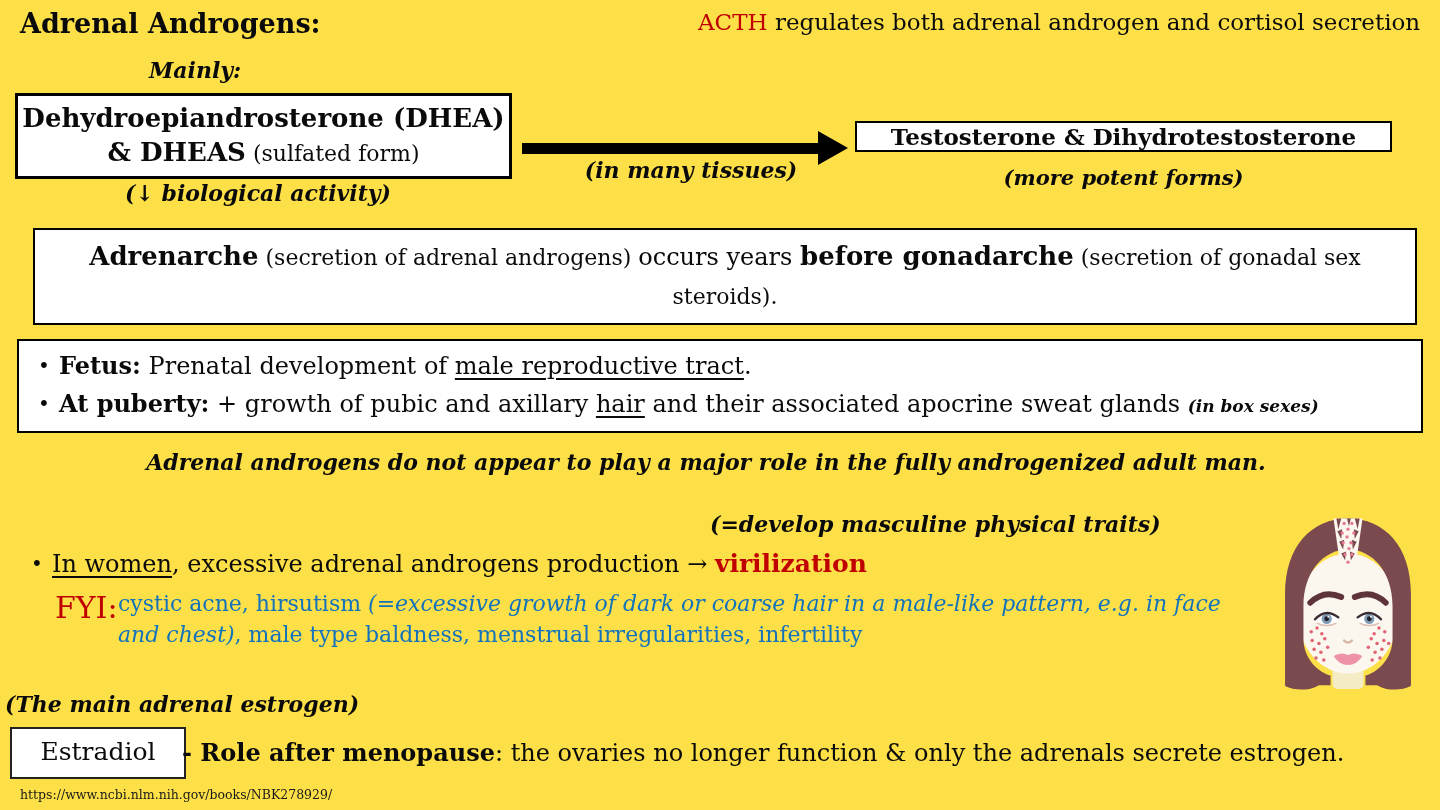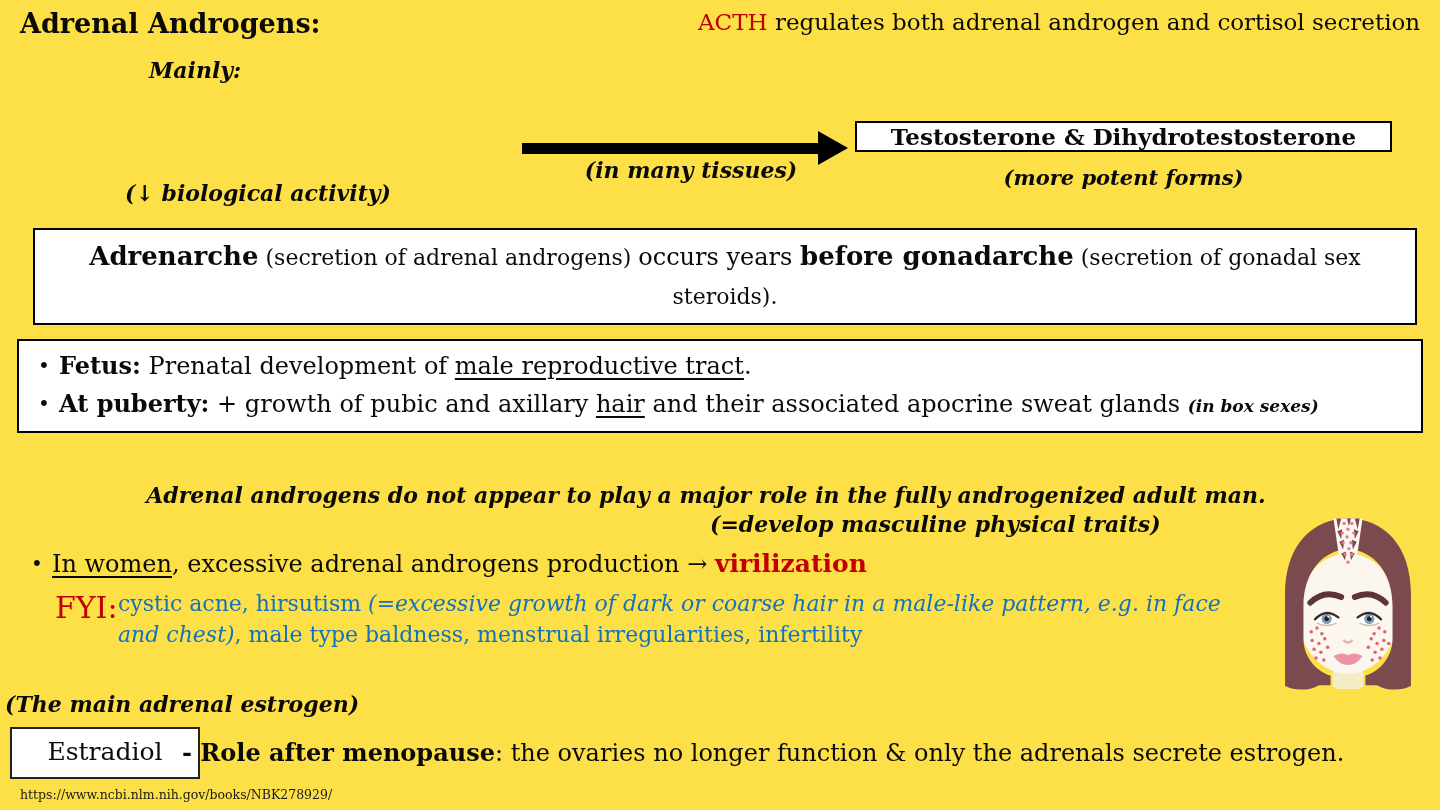--- a/index.html
+++ b/index.html
@@ -36,50 +36,54 @@
   #adrBox     { left:33px;  top:228px; width:1384px; padding:7px 14px; line-height:38px;
                 font-size:24px; text-align:center; white-space:normal; }
   .big   { font-size:26px; font-weight:bold; }
   .small { font-size:22px; }
 
   #fxBox      { left:17px; top:339px; width:1406px; padding:6px 10px; line-height:38px;
                 font-size:24px; text-align:left; white-space:nowrap; }
   .bullet { display:inline-block; width:30px; text-align:center; font-size:20px; vertical-align:1px; }
   #fxBox .tiny { font-size:17px; font-style:italic; font-weight:600; }
 
-  #adultNote  { left:0;     top:449px; width:1412px; text-align:center; font-size:22px;margin-top:33px; }
+  #adultNote  { left:0;     top:449px; width:1412px; text-align:center; font-size:22px; }
   #virDef     { left:710px; top:511px; font-size:22px; }
 
   #womenLine  { left:22px;  top:549px; font-size:24px; }
   #womenLine .term { color:#c00000; font-weight:bold; font-size:25px; }
 
   #fyiLabel   { left:55px;  top:590px; font-size:30px; color:#c00000; }
   #fyiText    { left:118px; top:588px; width:1120px; font-size:22px; line-height:31px;
                 color:#1272bc; white-space:normal; }
 
   #estNote    { left:5px;   top:691px; font-size:22px; }
-  #estBox     { left:10px;  top:727px; width:190px; height:52px; line-height:46px;
+  #estBox     { left:10px;  top:727px; width:176px; height:52px; line-height:46px;
                 font-size:25px; border-width:2px; border-color:#222; }
   #menoLine   { left:182px; top:738px; font-size:24px; }
   #srcUrl     { left:20px;  top:787px; font-size:12.5px; color:#1a1a1a; }
 
   #womanFig   { position:absolute; left:1256px; top:504px; width:184px; height:186px; }
   #womanFig svg { width:100%; height:100%; display:block; }
 </style>
 </head>
 <body>
 
 <div id="slide">
 
   <div id="title" class="abs">Adrenal Androgens:</div>
 
   <div id="acth" class="abs"><span class="red">ACTH</span><span> regulates both adrenal androgen and cortisol secretion</span></div>
 
   <div id="mainly" class="abs i">Mainly:</div>
 
+  <div id="dheaBox" class="box">
+    <div>Dehydroepiandrosterone (DHEA)</div>
+    <div><span>&amp; DHEAS</span><span class="sub"> (sulfated form)</span></div>
+  </div>
   <div id="dheaNote" class="abs i">(↓ biological activity)</div>
 
   <div id="arrowBar"></div>
   <div id="arrowHead"></div>
   <div id="arrowCap" class="abs i">(in many tissues)</div>
 
   <div id="testoBox" class="box">Testosterone &amp; Dihydrotestosterone</div>
   <div id="testoNote" class="abs i">(more potent forms)</div>
 
   <div id="adrBox" class="box"><span class="big">Adrenarche</span><span class="small"> (secretion of adrenal androgens) </span><span>occurs years </span><span class="big">before gonadarche</span><span class="small"> (secretion of gonadal sex steroids).</span></div>

